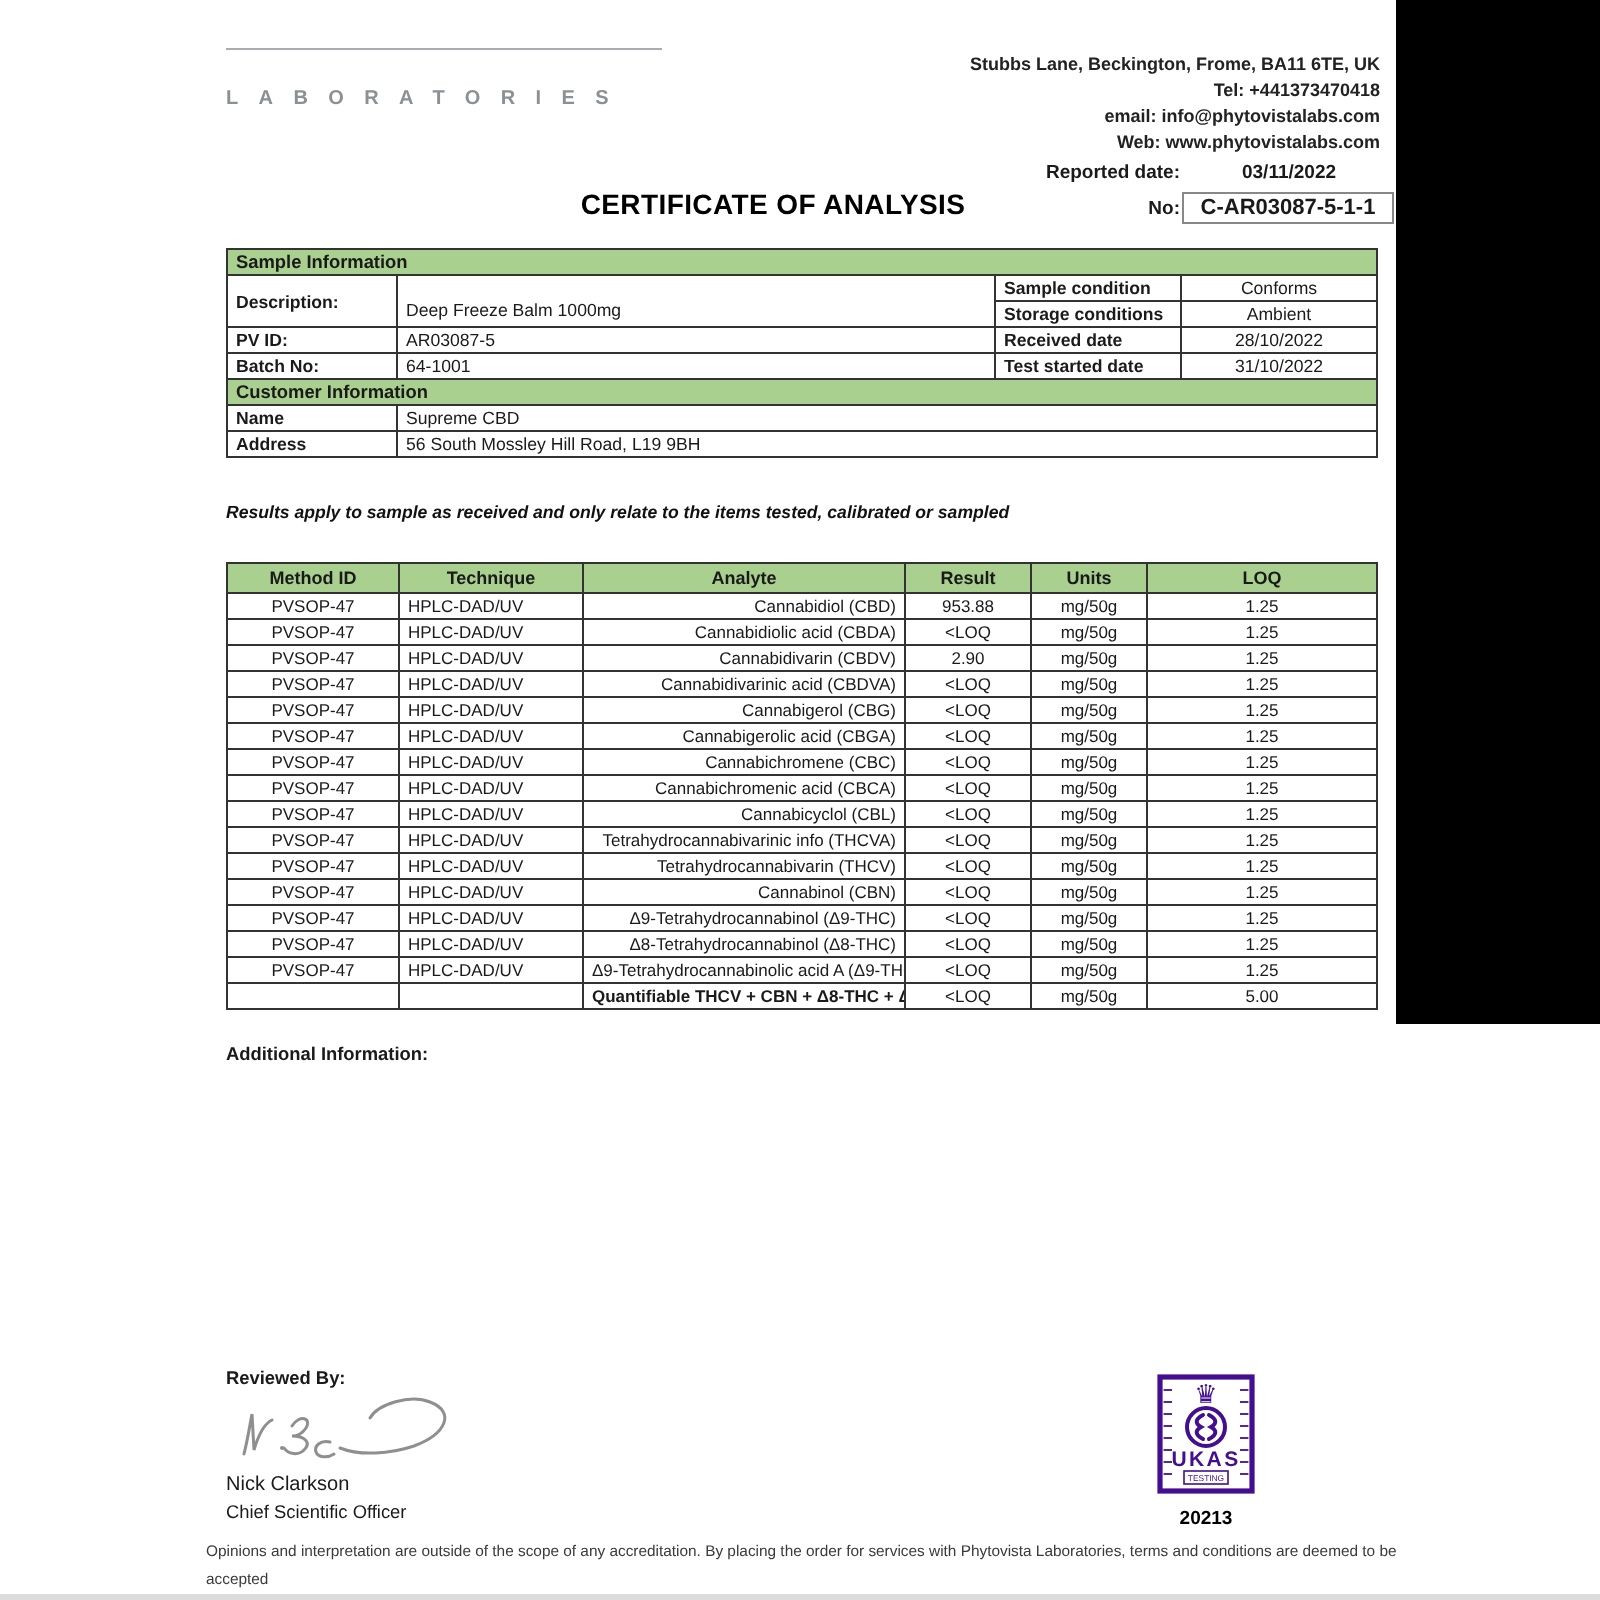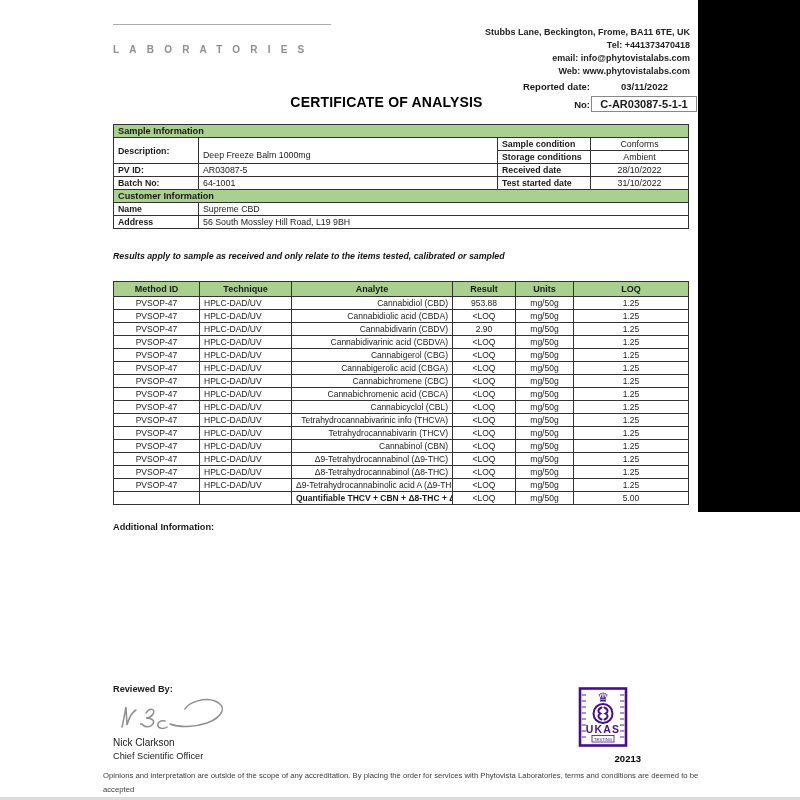--- a/index.html
+++ b/index.html
@@ -53,21 +53,21 @@
   .additional { position:absolute; top:522px; left:113px; font-weight:700; font-size:9.2px; }
 
   
   .reviewed { position:absolute; top:684px; left:113px; font-weight:700; font-size:9.2px; }
   .signature { position:absolute; top:693px; left:114px; }
   .reviewer-name  { position:absolute; top:737px; left:113px; font-size:10px; }
   .reviewer-title { position:absolute; top:751px; left:113px; font-size:9.2px; }
 
   
   .ukas { position:absolute; top:687px; left:565px; width:76px; text-align:center; }
-  .ukas-number { font-weight:700; font-size:9.5px; margin-top:1px; color:#000;text-align:right; }
+  .ukas-number { font-weight:700; font-size:9.5px; margin-top:1px; color:#000; }
 
   
   .footer { position:absolute; top:769px; left:103px; width:600px; font-size:7.7px; color:#3a3a3a; line-height:13.5px; }
   .bottom-bar { position:absolute; left:0; top:797px; width:800px; height:3px; background:#dcdcdc; }
 </style>
 </head>
 <body>
 
 <div class="black-strip"></div>
 

